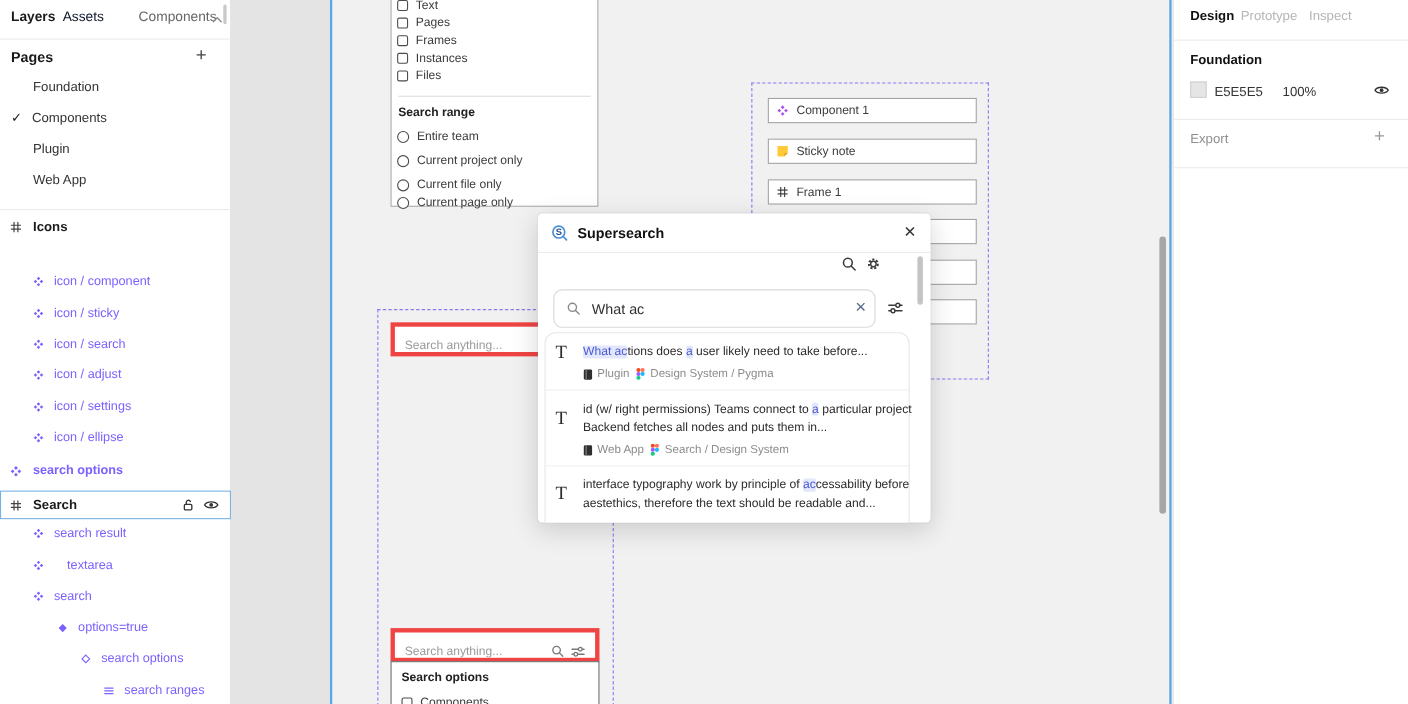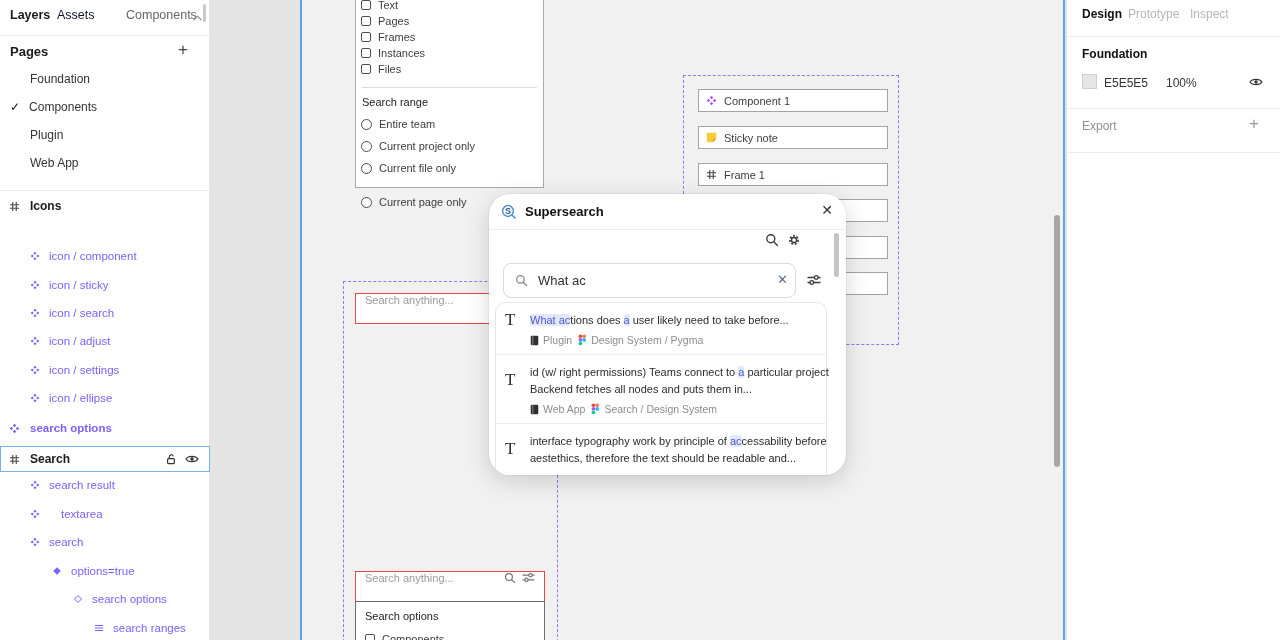--- a/index.html
+++ b/index.html
@@ -13,39 +13,39 @@
   .frameline{position:absolute;top:0;width:2px;height:640px;background:#58a6e8;z-index:1}
   #canvas-scrollbar{position:absolute;left:1054px;top:215px;width:6px;height:252px;border-radius:3px;background:#a6a6a6;z-index:6}
 
   .cframe{position:absolute;background:#fff;border:1px solid #a9a9a9;z-index:2}
   .dashed-sel{position:absolute;border:1px dashed #8a79f7;z-index:3}
   .cb-row,.rd-row{display:flex;align-items:center;gap:7px;height:16px;margin:0 0 0 5px}
   .cbox{width:10px;height:10px;border:1.3px solid #4c4c4c;border-radius:2px;background:#fff;flex:none}
   .rdot{width:11px;height:11px;border:1.3px solid #4c4c4c;border-radius:50%;background:#fff;flex:none}
   .clabel{font-size:11px;color:#3c3c3c;white-space:nowrap}
   .hdiv{border-top:1px solid #ddd}
-  .sec-title{font-size:11px;font-weight:normal;color:#222}
+  .sec-title{font-size:11px;font-weight:bold;color:#222}
 
   .btn-row{position:absolute;left:14px;width:190px;height:23px;background:#fff;border:1px solid #a3a3a3;display:flex;align-items:center;gap:7px;padding:0 7px}
   .btn-row .clabel{font-size:11px}
   .sticky-sq{width:11px;height:11px;flex:none}
 
-  .searchbox{position:absolute;background:#fff;border:1px solid #ef4444;display:flex;align-items:flex-start;padding:0 9px;gap:6px}
+  .searchbox{position:absolute;background:#fff;border:4px solid #ef4444;display:flex;align-items:flex-end;padding:0 9px;gap:6px}
   .ph{font-size:11px;color:#9a9a9a;flex:1 1 auto;white-space:nowrap;overflow:hidden}
 
   
   #sidebar{position:absolute;left:0;top:0;width:210px;height:640px;background:#fff;border-right:1px solid #e6e6e6;z-index:5}
   #sidebar .tabs{position:relative;height:36px;border-bottom:1px solid #ececec}
   .tab{position:absolute;top:8px;font-size:12.5px}
   .srow{position:absolute;left:0;width:210px;height:20px;display:flex;align-items:center;font-size:12px;color:#333}
   .prow{color:#7b61ff;font-size:11.5px}
   .sb-thumb{position:absolute;left:203px;top:4px;width:3px;height:18px;border-radius:2px;background:#c9c9c9}
 
   
-  #modal{position:absolute;left:489px;top:194px;width:357px;height:281px;background:#fff;border-radius:21px;
+  #modal{position:absolute;left:489px;top:194px;width:357px;height:281px;background:#fff;border-radius:4px;
          box-shadow:0 6px 24px rgba(0,0,0,.16),0 0 0 1px rgba(0,0,0,.04);z-index:10;overflow:hidden}
   #modal-header{position:relative;height:36px;border-bottom:1px solid #ececec;display:flex;align-items:center;padding:0 12px;gap:8px}
   #modal-title{font-size:13px;font-weight:bold;color:#111}
   .xbtn{position:absolute;right:13px;top:9px;font-size:14px;color:#333;cursor:pointer;line-height:1}
   #modal-search-input{position:absolute;left:14px;top:69px;width:293px;height:35px;border:1px solid #d9d9d9;border-radius:8px;
       font-family:"Liberation Sans",sans-serif;font-size:13px;color:#2f2f2f;padding:0 30px 0 34px;outline:none;background:#fff}
   #results{position:absolute;left:6px;top:108px;width:332px;height:200px;border:1px solid #e7e7e7;border-radius:10px;background:#fff}
   .result{position:relative;padding:9px 10px 8px 34px;border-bottom:1px solid #efefef}
   .result:last-child{border-bottom:none}
   .ticon{position:absolute;left:9px;top:8px;font-family:"Liberation Serif",serif;font-size:17px;color:#2d2d2d;line-height:1}
@@ -165,21 +165,21 @@
       <div class="sec-title" style="margin-left:6px">Search range</div>
       <div style="margin-top:8px">
         <div class="rd-row" style="margin-bottom:6px">
             <span class="rdot"></span>
             <span class="clabel">Entire team</span>
           </div>
         <div class="rd-row" style="margin-bottom:6px">
             <span class="rdot"></span>
             <span class="clabel">Current project only</span>
           </div>
-        <div class="rd-row" style="margin-bottom:18px">
+        <div class="rd-row" style="margin-bottom:0">
             <span class="rdot"></span>
             <span class="clabel">Current file only</span>
           </div>
         <div class="rd-row">
             <span class="rdot"></span>
             <span class="clabel">Current page only</span>
           </div>
       </div>
     </div>
   </div>

